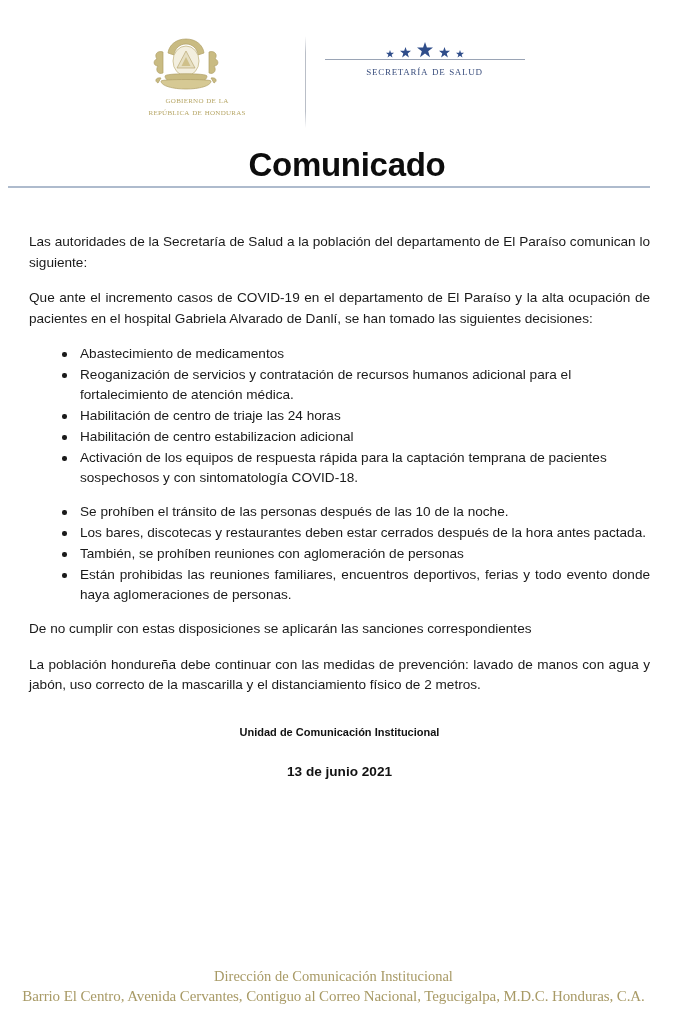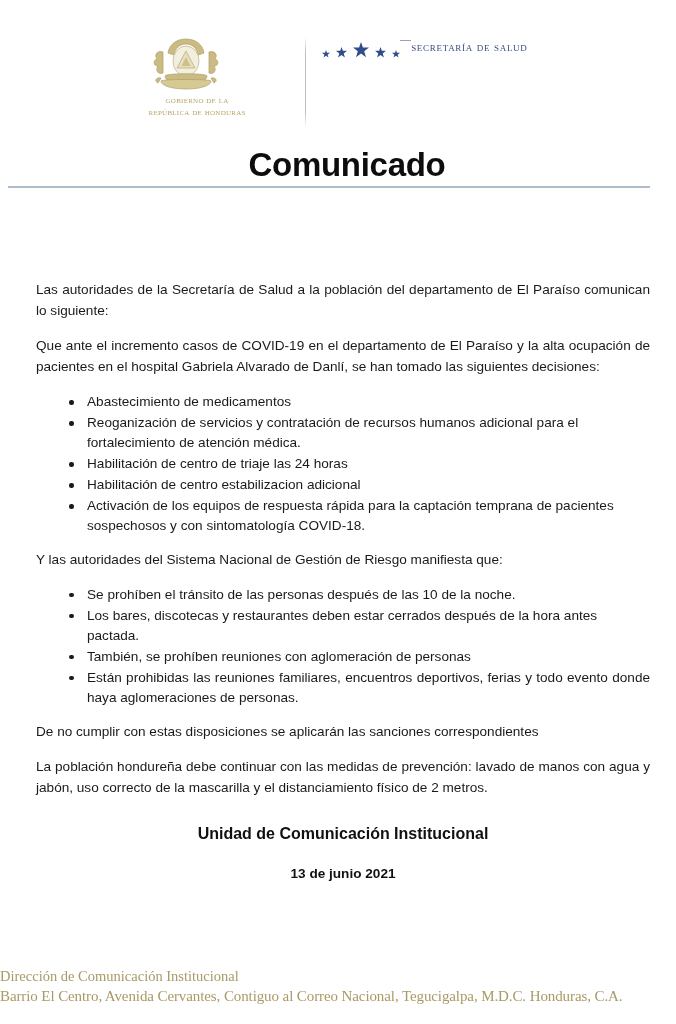--- a/index.html
+++ b/index.html
@@ -72,22 +72,22 @@
     width: 1px;
     height: 92px;
     background: linear-gradient(to bottom, #ffffff 0%, #b9bec7 18%, #b9bec7 82%, #ffffff 100%);
     margin: 2px 16px 0 2px;
   }
 
   
   .sesal-block {
     width: 206px;
     display: flex;
-    flex-direction: row;
-    align-items: flex-start;
+    flex-direction: column;
+    align-items: center;
     padding-top: 6px;
   }
   .sesal-stars {
     display: flex;
     align-items: flex-end;
     justify-content: center;
     gap: 6px;
     height: 18px;
     margin-bottom: 1px;
   }
@@ -128,24 +128,23 @@
     left: 8px;
     right: 26px;
     top: 186px;
     height: 2px;
     background: #aebbcd;
   }
 
   
   .content {
     position: absolute;
-    left: 36px;
+    left: 29px;
     right: 26px;
     top: 232px;
-    margin-top: 48px;
   }
   .para {
     font-size: 13.6px;
     line-height: 20.5px;
     color: #1a1a1a;
     margin: 0 0 15px 0;
     text-align: justify;
   }
   .para.nojust { text-align: left; }
 
@@ -179,40 +178,41 @@
     margin-top: 2px;
     margin-bottom: 14px;
   }
 
   
   .signature {
     text-align: center;
     margin-top: 26px;
   }
   .sig-line {
-    font-size: 16px;
+    font-size: 11px;
     font-weight: bold;
     color: #111111;
     line-height: 20px;
     margin: 0;
   }
   .sig-date {
     font-size: 13.6px;
     font-weight: bold;
     color: #111111;
     line-height: 20px;
     margin: 20px 0 0 0;
   }
 
   
   .footer {
     position: absolute;
     left: 0;
     right: 9px;
     bottom: 18px;
+    text-align: center;
     font-family: "Liberation Serif", serif;
     color: #a89a66;
     font-size: 14.5px;
     line-height: 20px;
   }
   .footer-line { display: block; white-space: nowrap; }
   .footer-line.wide { font-size: 15px; letter-spacing: -0.1px; }
 </style>
 </head>
 <body>
@@ -291,21 +291,20 @@
     <p class="para">Que ante el incremento casos de COVID-19 en el departamento de El Paraíso y la alta ocupación de pacientes en el hospital Gabriela Alvarado de Danlí, se han tomado las siguientes decisiones:</p>
 
     <ul class="bullets">
       <li>Abastecimiento de medicamentos</li>
       <li>Reoganización de servicios y contratación de recursos humanos adicional para el fortalecimiento de atención médica.</li>
       <li>Habilitación de centro de triaje las 24 horas</li>
       <li>Habilitación de centro estabilizacion adicional</li>
       <li>Activación de los equipos de respuesta rápida para la captación temprana de pacientes sospechosos y con sintomatología COVID-18.</li>
     </ul>
 
-    <p class="para nojust section-lead">Y las autoridades del Sistema Nacional de Gestión de Riesgo manifiesta que:</p>
 
     <ul class="bullets">
       <li>Se prohíben el tránsito de las personas después de las 10 de la noche.</li>
       <li>Los bares, discotecas y restaurantes deben estar cerrados después de la hora antes pactada.</li>
       <li>También, se prohíben reuniones con aglomeración de personas</li>
       <li class="justify">Están prohibidas las reuniones familiares, encuentros deportivos, ferias y todo evento donde haya aglomeraciones de personas.</li>
     </ul>
 
     <p class="para nojust">De no cumplir con estas disposiciones se aplicarán las sanciones correspondientes</p>
 

